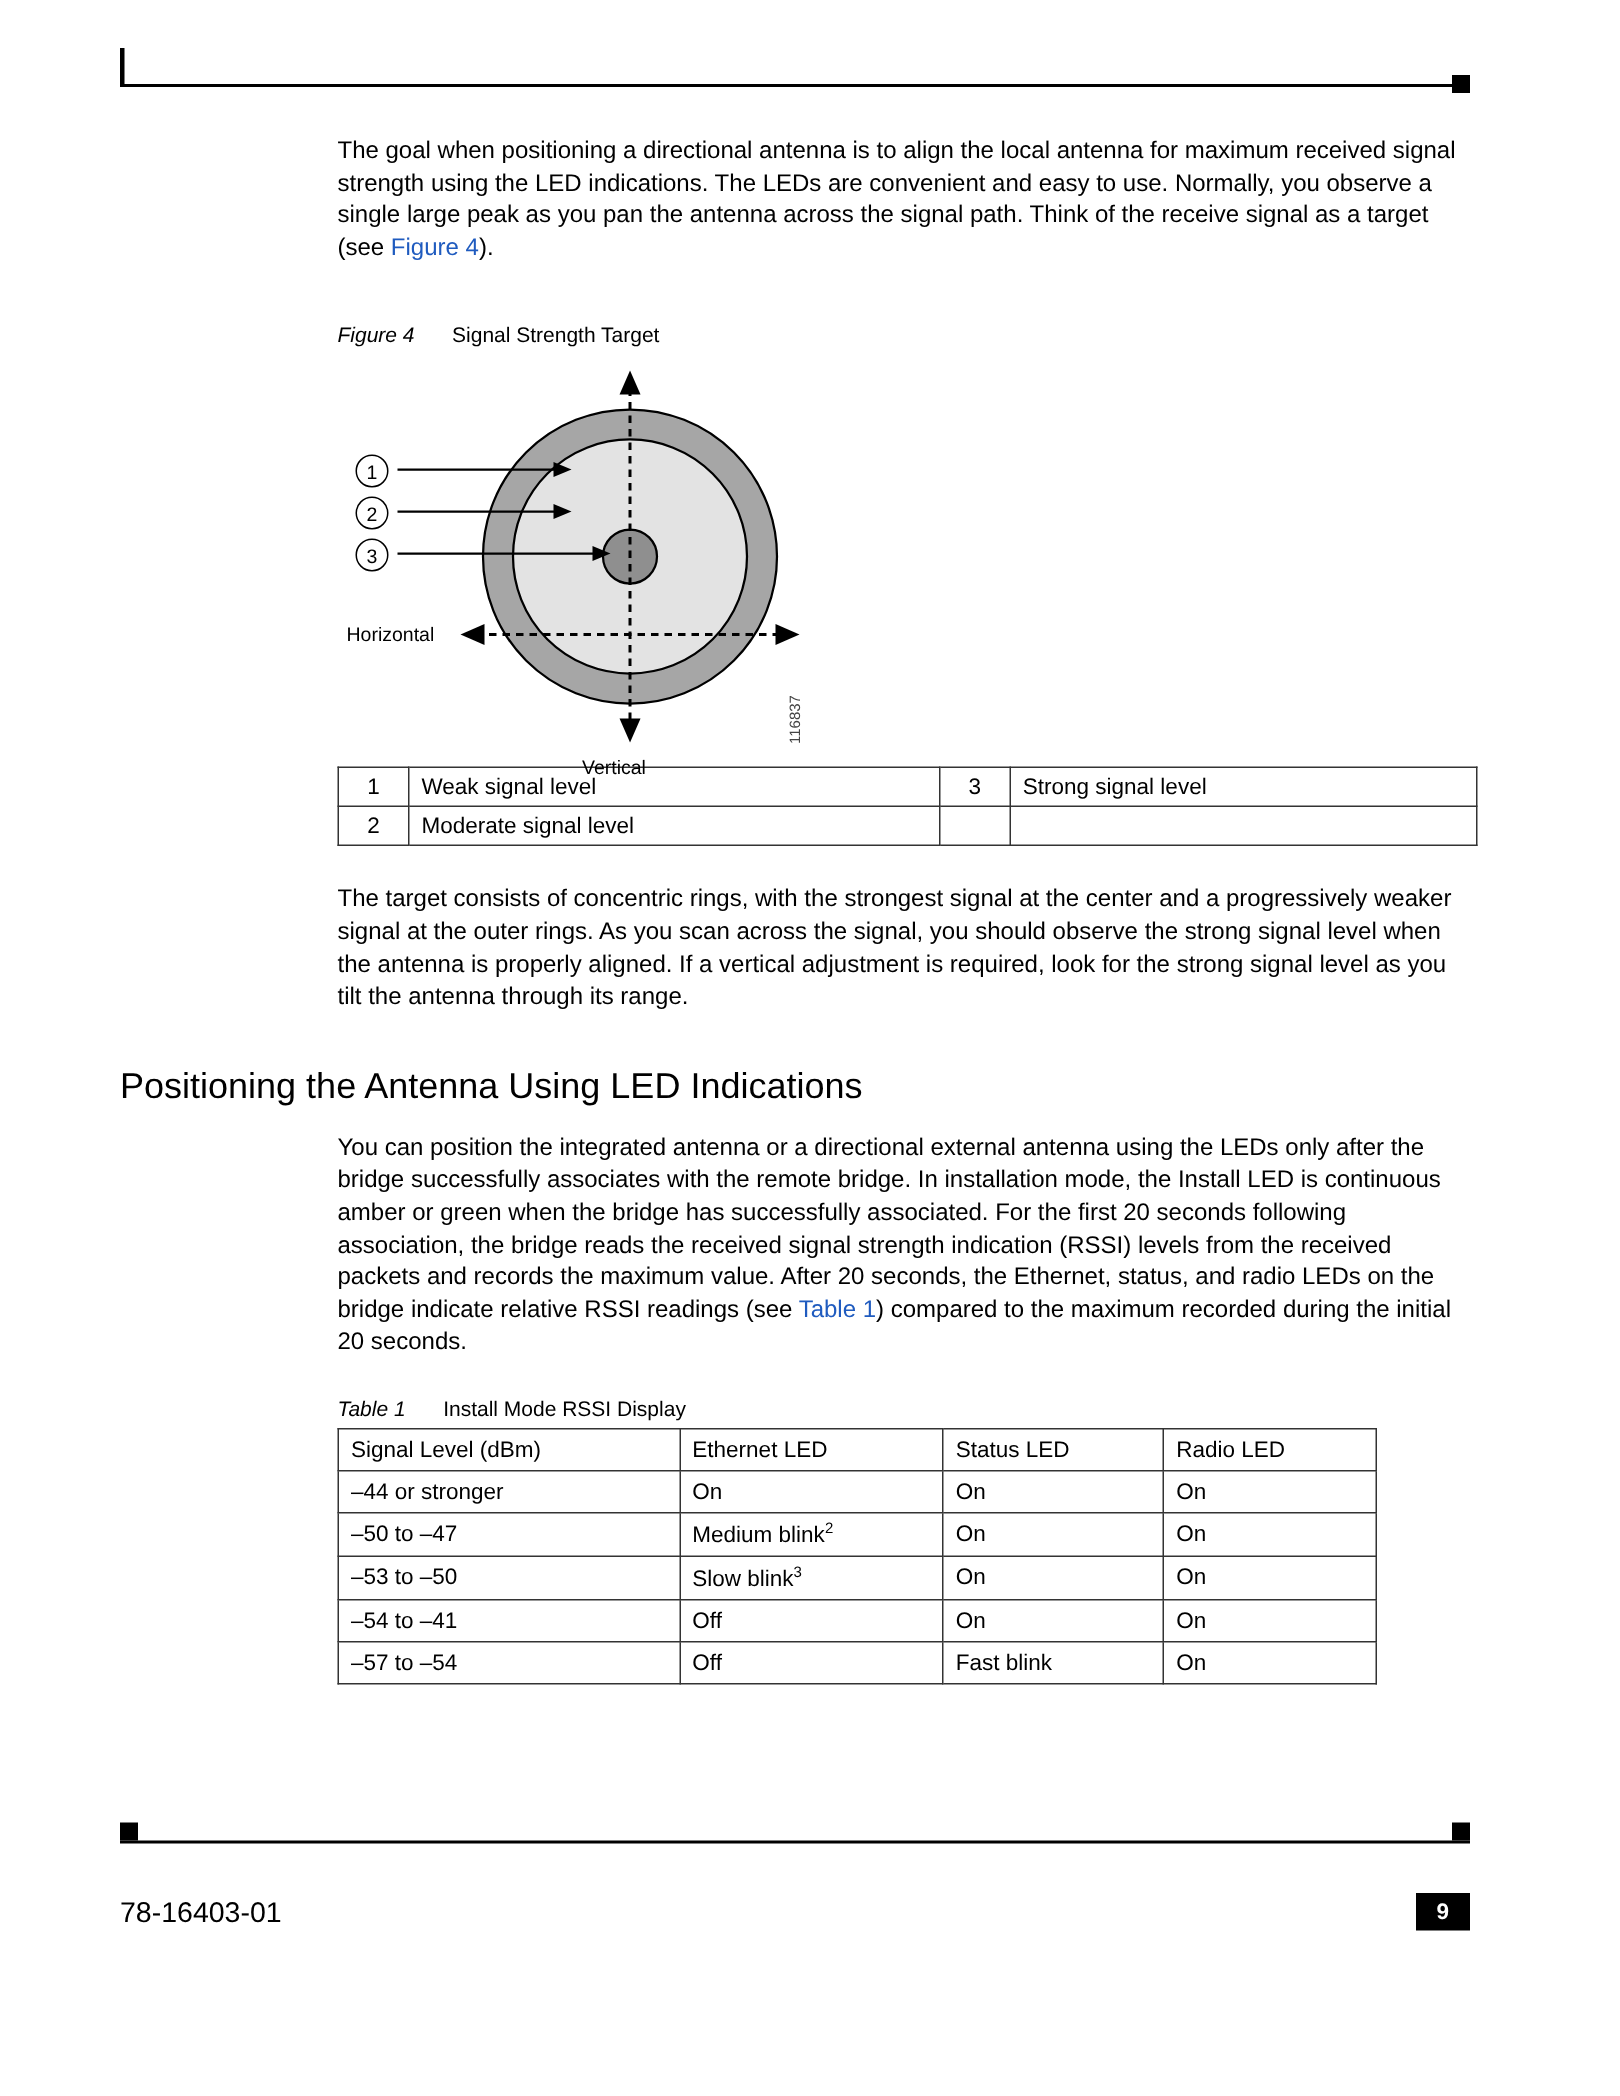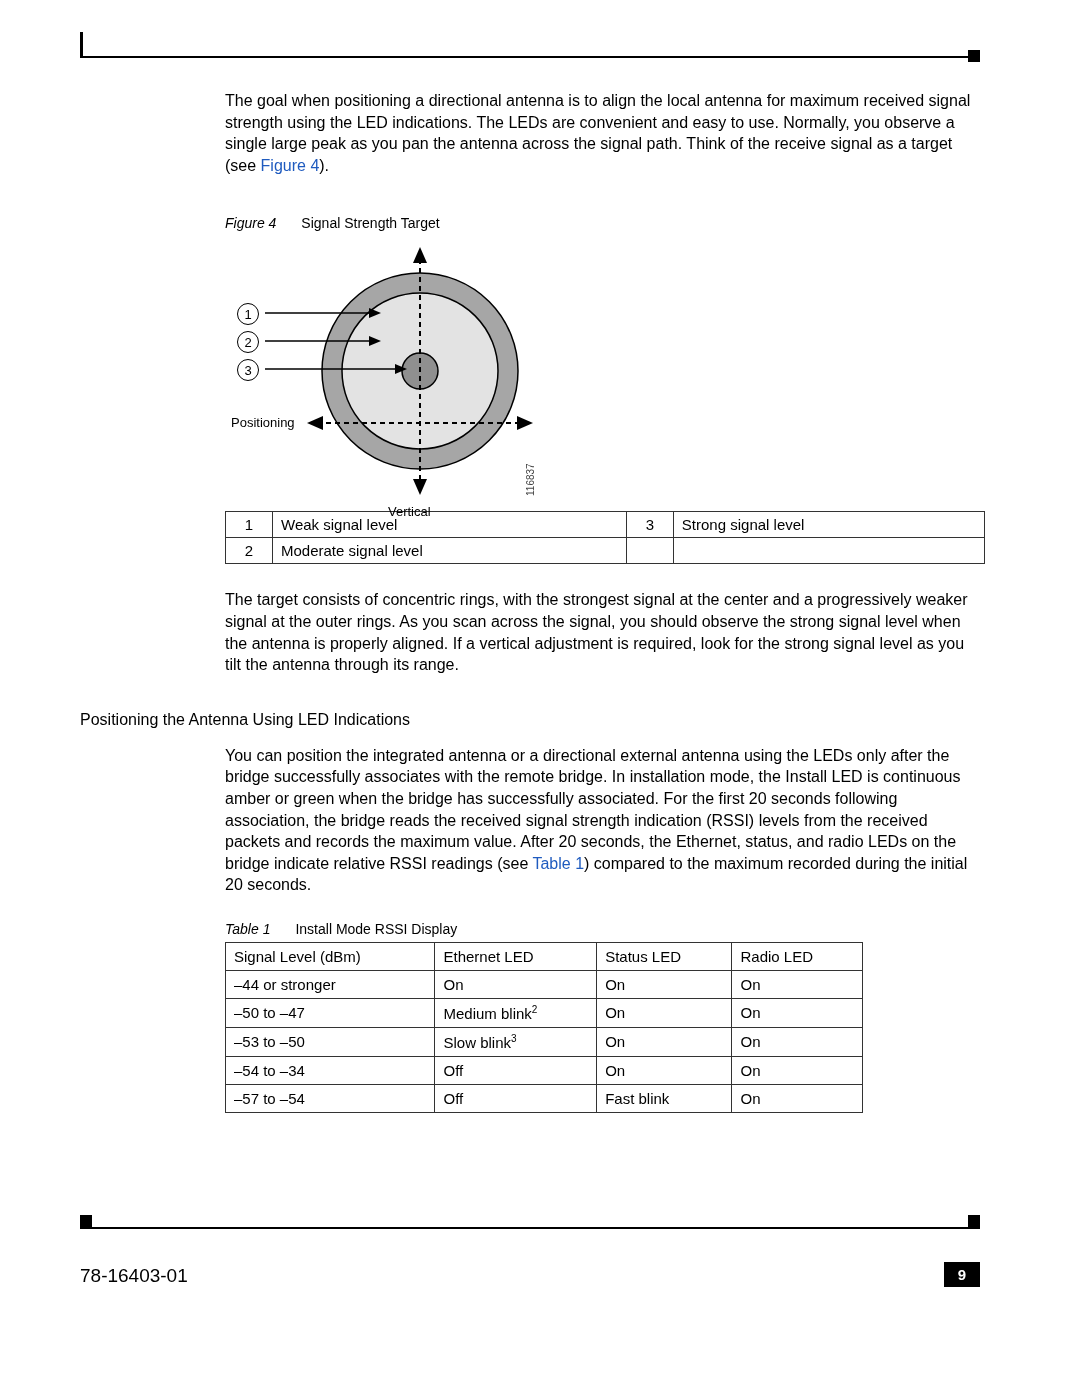--- a/index.html
+++ b/index.html
@@ -18,24 +18,24 @@
 .fig-label { margin-left:145px; margin-top:39px; margin-bottom:10px; font-size:14px; }
 .fig-label .num { font-style:italic; margin-right:25px; }
 .figure { margin-left:145px; margin-top:5px; margin-bottom:10px; position:relative; width:340px; height:260px; }
 .callout { position:absolute; display:flex; align-items:center; gap:8px; font-size:14px; }
 .callout-circle { width:20px; height:20px; border-radius:50%; border:1px solid #000; display:flex; align-items:center; justify-content:center; font-size:13px; }
 .axis-label { position:absolute; font-size:13px; }
 .fig-vert-num { position:absolute; font-size:10px; transform:rotate(-90deg); transform-origin:left top; color:#444; }
 .legend-table { margin-left:145px; border-collapse:collapse; width:760px; font-size:15px; }
 .legend-table td { border:1px solid #333; padding:4px 8px; }
 .legend-table td.num { width:30px; text-align:center; }
-.h2 { font-size:16px; margin-top:35px; margin-bottom:15px; margin-left:0; font-weight:normal; }
+.h2 { font-size:24px; margin-top:35px; margin-bottom:15px; margin-left:0; font-weight:normal; }
 .tbl-label { margin-left:145px; margin-top:25px; margin-bottom:5px; font-size:14px; }
 .tbl-label .num { font-style:italic; margin-right:25px; }
-.data-table { margin-left:145px; border-collapse:collapse; width:638px; font-size:15px; }
+.data-table { margin-left:145px; border-collapse:collapse; width:693px; font-size:15px; }
 .data-table th, .data-table td { border:1px solid #333; padding:5px 8px; text-align:left; font-weight:normal; }
 .data-table th { font-size:15px; }
 sup { font-size:10px; }
 .footer { position:absolute; bottom:110px; left:80px; right:100px; display:flex; align-items:flex-end; justify-content:space-between; }
 .footer-left { font-size:19px; }
 .footer-right { font-size:12px; font-weight:bold; text-align:right; line-height:1.4; }
 .page-num { display:inline-block; background:#000; color:#fff; padding:2px 14px; margin-top:4px; font-size:15px; }
 svg .arrow { fill:#000; }
 </style>
 </head>
@@ -74,21 +74,21 @@
     </svg>
     <div class="callout" style="top:62px;left:12px;">
         <span class="callout-circle">1</span>
       </div>
     <div class="callout" style="top:90px;left:12px;">
         <span class="callout-circle">2</span>
       </div>
     <div class="callout" style="top:118px;left:12px;">
         <span class="callout-circle">3</span>
       </div>
-    <div class="axis-label" style="top:174px;left:6px;">Positioning</div>
+    <div class="axis-label" style="top:174px;left:6px;">Horizontal</div>
     <div class="axis-label" style="top:263px;left:163px;">Vertical</div>
     <div class="fig-vert-num" style="top:255px;left:300px;">116837</div>
   </div>
 
   <table class="legend-table">
     <tbody>
         <tr>
       <td class="num">1</td>
       <td>Weak signal level</td>
       <td class="num">3</td>
@@ -133,21 +133,21 @@
           <td>On</td>
           <td>On</td>
         </tr>
         <tr>
           <td>–53 to –50</td>
           <td>Slow blink<sup>3</sup></td>
           <td>On</td>
           <td>On</td>
         </tr>
         <tr>
-          <td>–54 to –34</td>
+          <td>–54 to –41</td>
           <td>Off</td>
           <td>On</td>
           <td>On</td>
         </tr>
         <tr>
           <td>–57 to –54</td>
           <td>Off</td>
           <td>Fast blink</td>
           <td>On</td>
         </tr>

